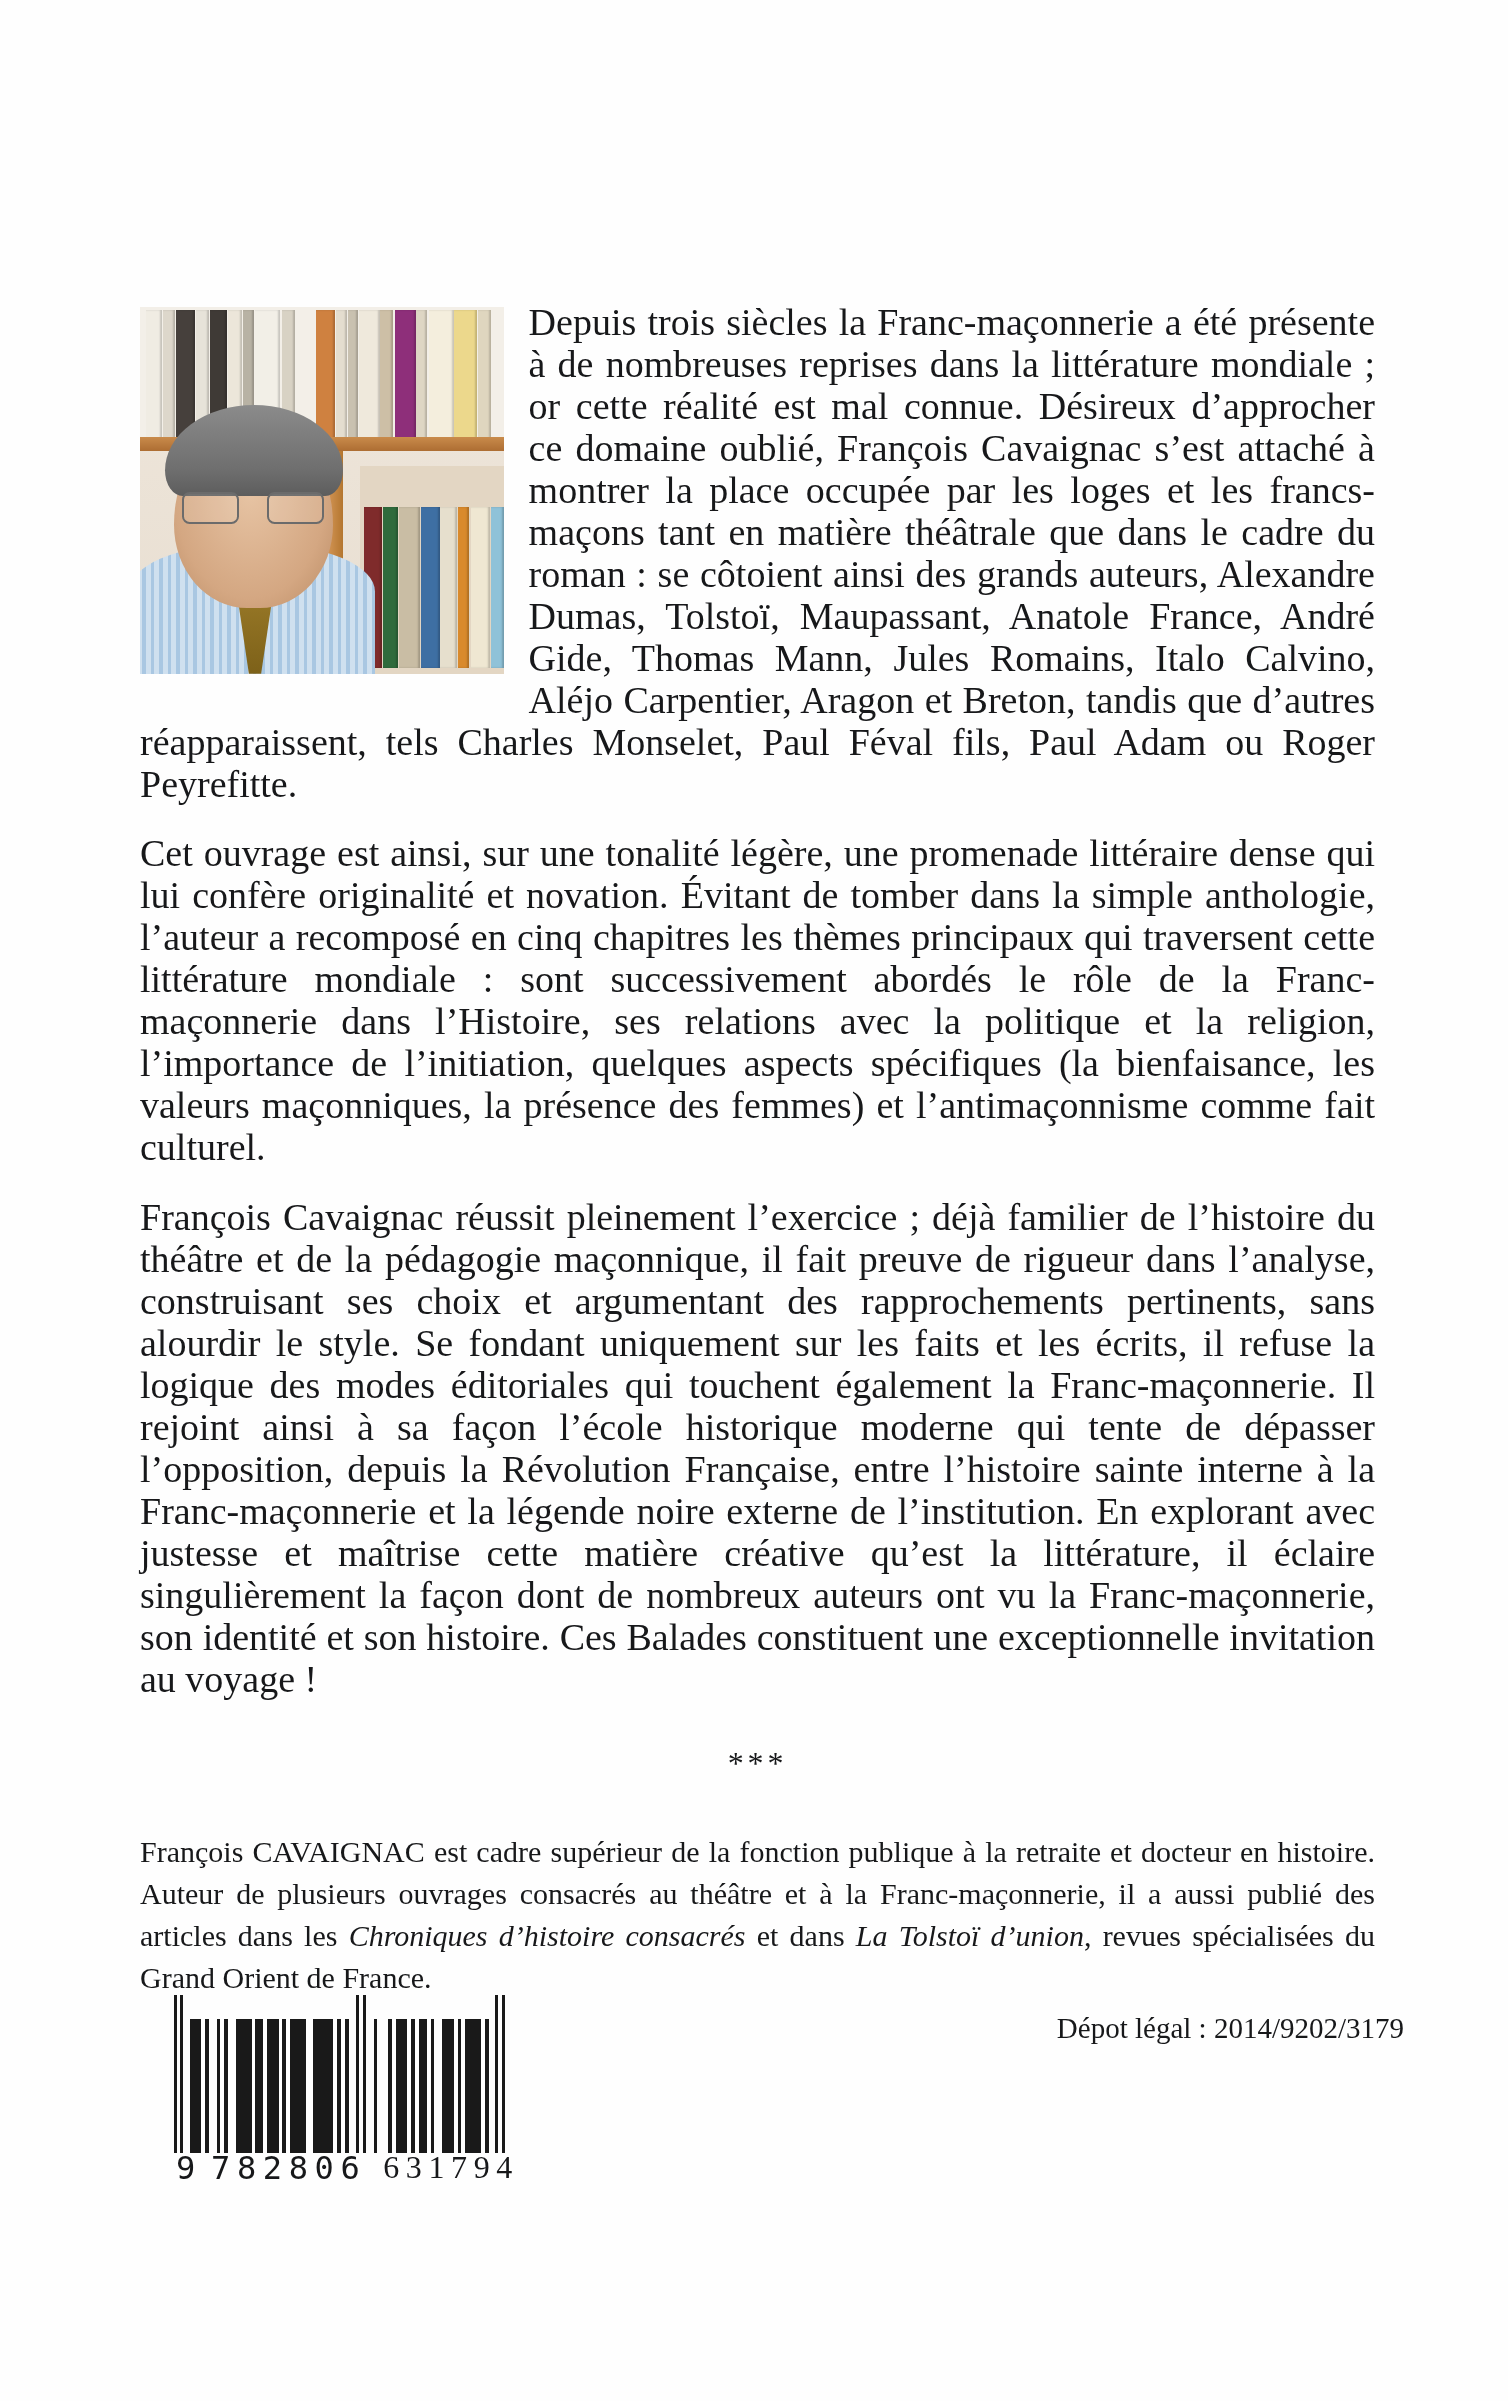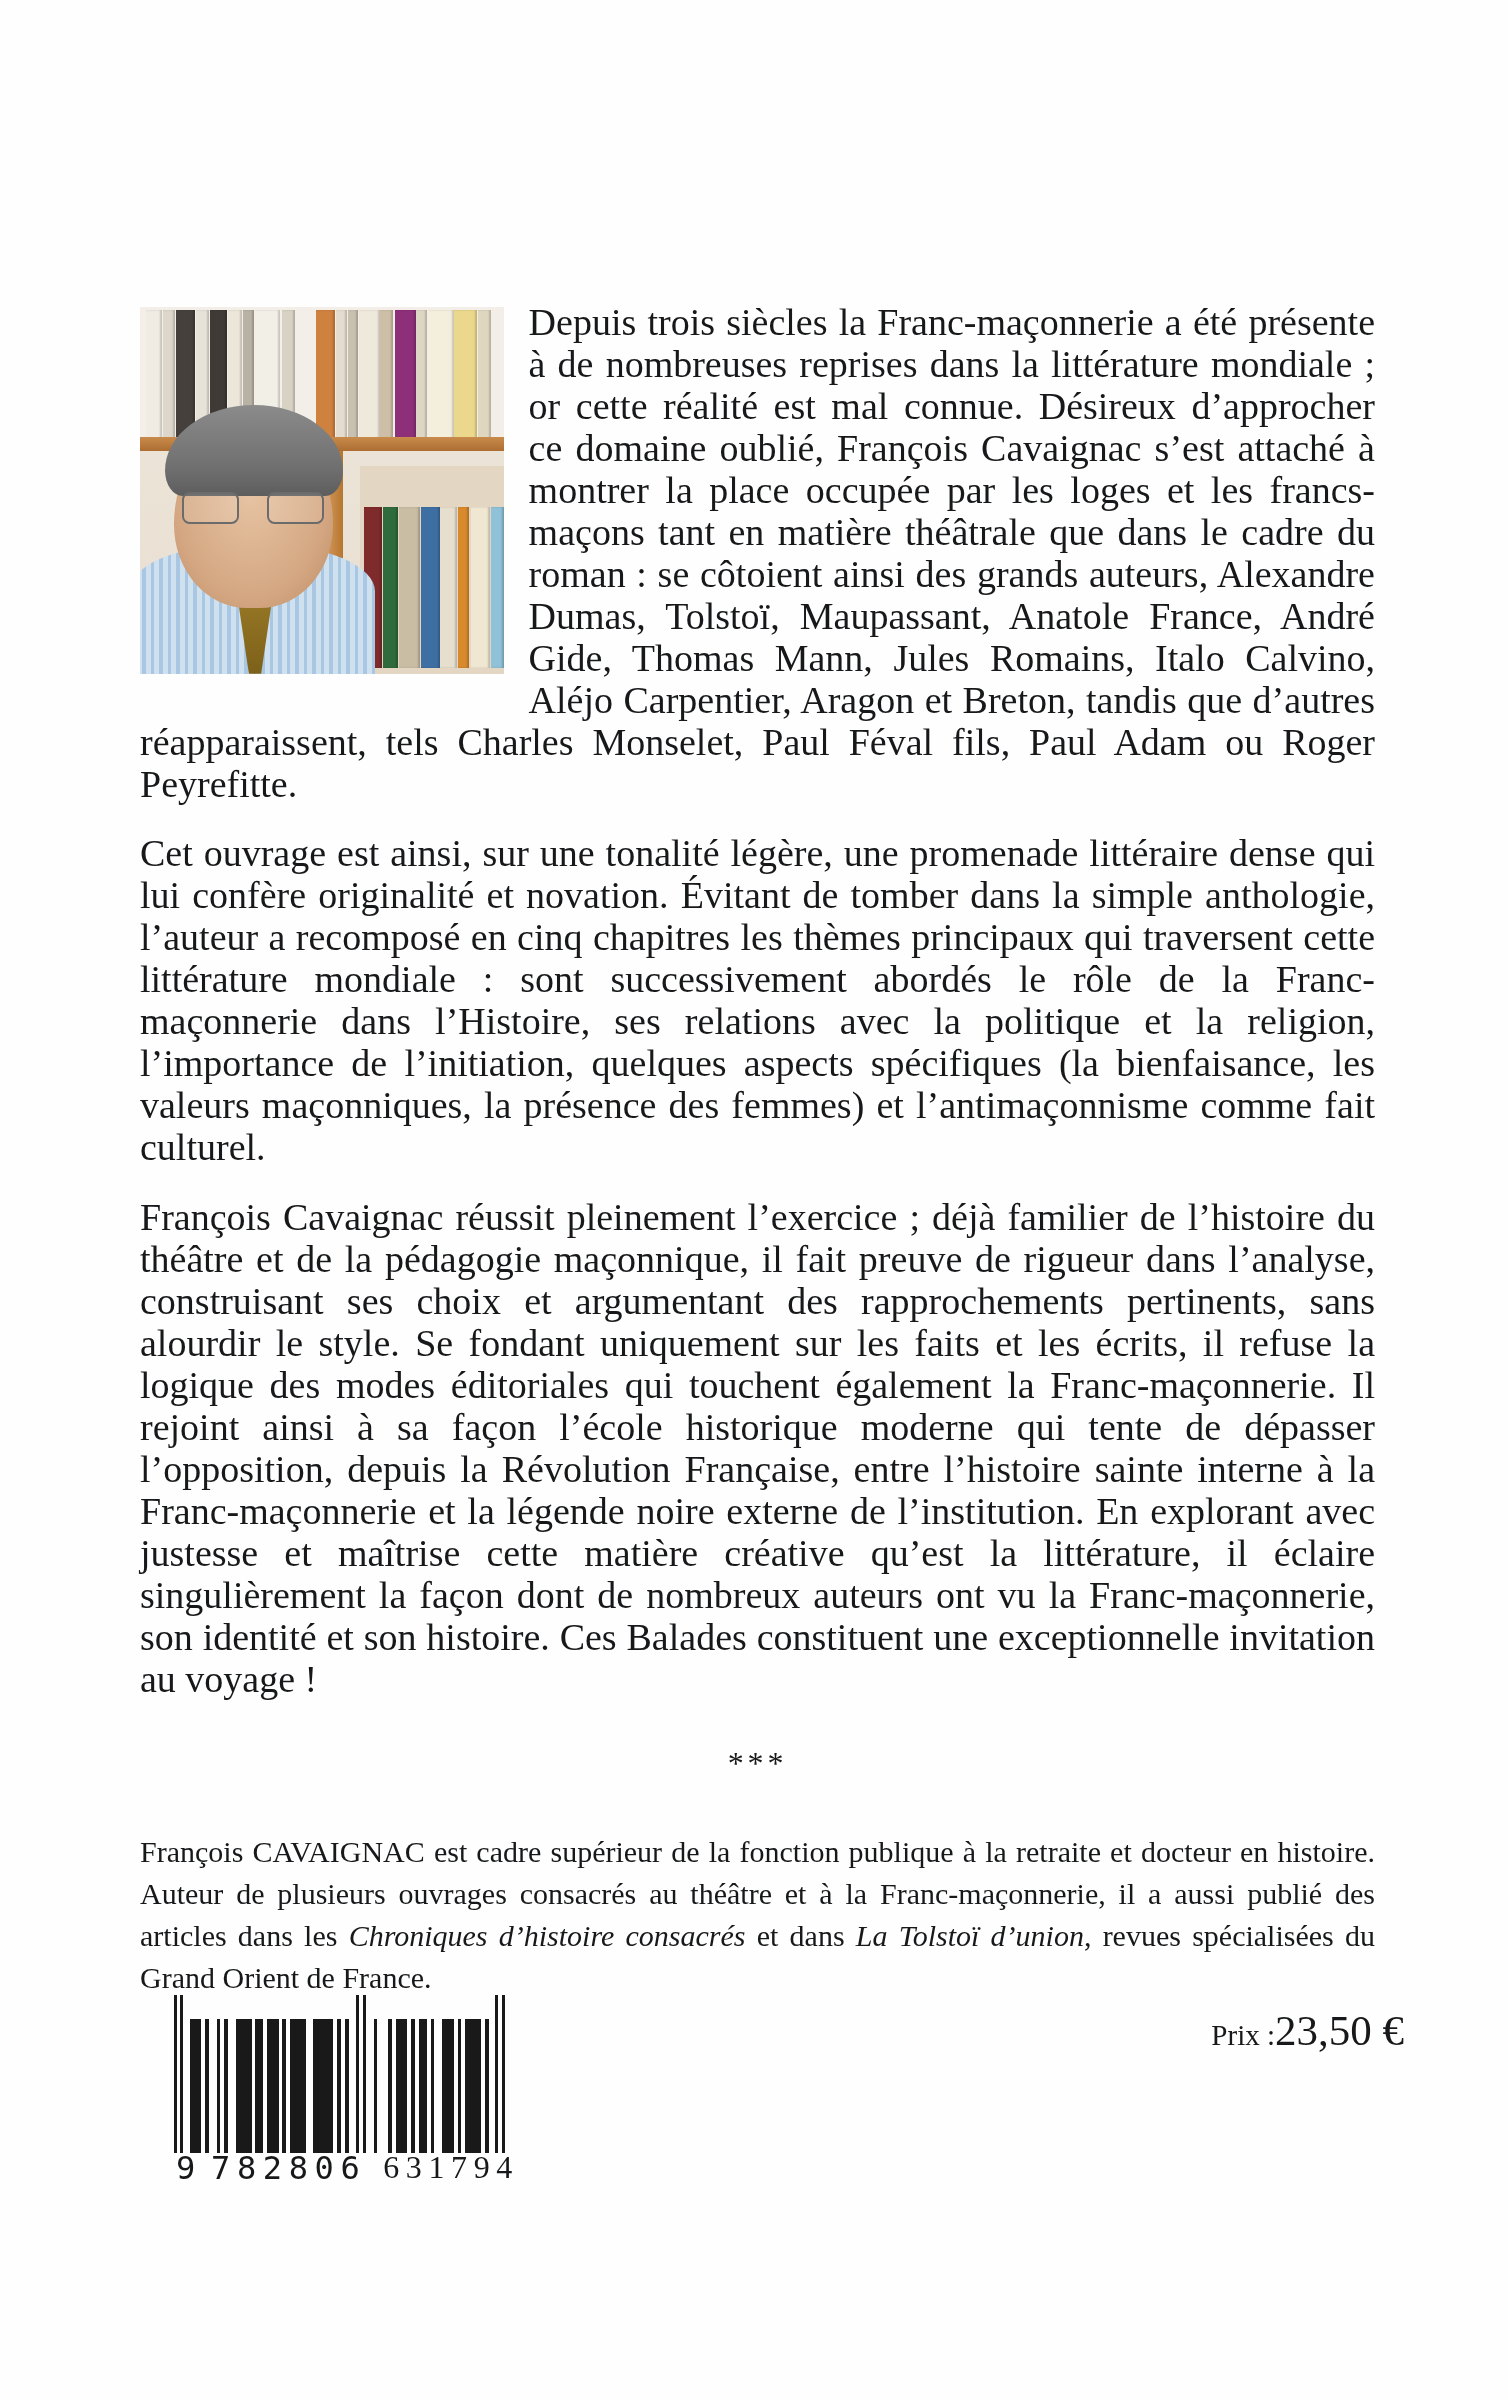--- a/index.html
+++ b/index.html
@@ -330,21 +330,19 @@
           <span class="b tall" style="width:3.8px"></span>
       </div>
       <div class="barcode-digits">
         <span class="lead">9</span>
         <span class="grpA">782806</span>
         <span class="grpB">631794</span>
       </div>
     </div>
 
     <div class="meta">
-      <div class="price-line">
-        <span>Prix :</span><span class="amount">23,50 €</span>
-      </div>
+      <div>Dépot légal : 2014/9202/3179</div>
     </div>
 
   </div>
 
 </div>
 
 
 </body></html>

